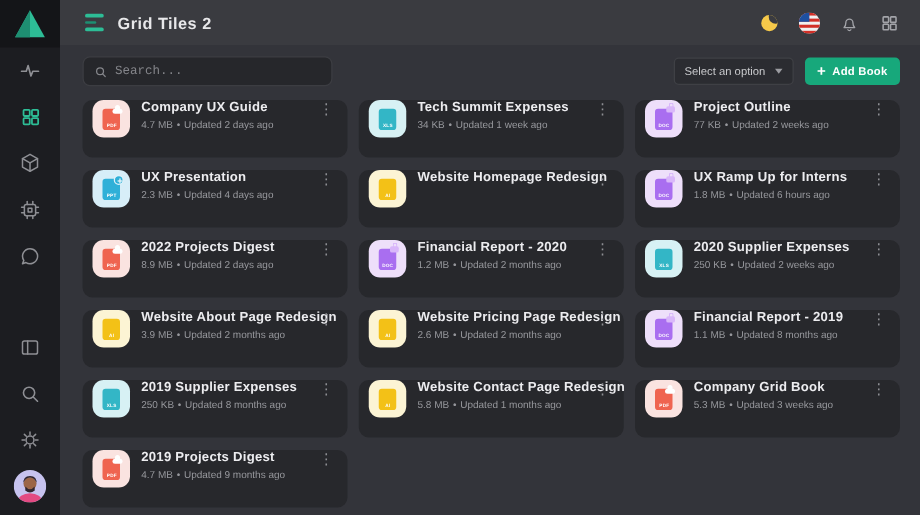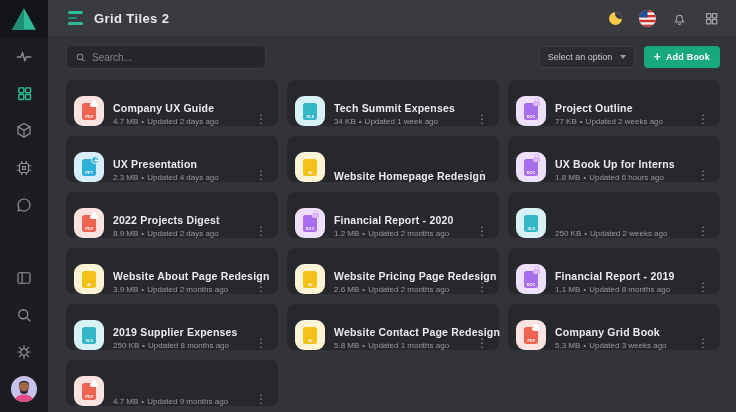--- a/index.html
+++ b/index.html
@@ -29,37 +29,37 @@
   .hicons { margin-left:auto; display:flex; align-items:center; gap:15px; }
   .hicon { width:17px; height:17px; display:flex; align-items:center; justify-content:center; cursor:pointer; position:relative; }
   .moon { width:13px; height:13px; border-radius:50%; background:#f6c94a; position:relative; overflow:hidden; }
   .moon::after { content:""; position:absolute; width:11px; height:11px; border-radius:50%; background:#3a3b40; top:-4px; right:-4px; }
 
   
   .toolbar { position:absolute; top:44px; left:18px; right:16px; height:26px; display:flex; align-items:center; }
   .search { width:200px; height:24px; background:#26272b; border:1px solid #3c3d42; border-radius:6px;
             display:flex; align-items:center; padding:0 8px; }
   .search input { flex:1; background:transparent; border:none; outline:none; color:#cfcfd3; font-size:10px;
-                  font-family:Liberation Sans, sans-serif; margin-left:6px; }
+                  font-family:Liberation Mono, monospace; margin-left:6px; }
   .search input::placeholder { color:#84858a; }
   .tright { margin-left:auto; display:flex; align-items:center; gap:9px; }
   .select { width:96px; height:22px; background:#2b2c31; border:1px solid #3f4045; border-radius:4px;
             display:flex; align-items:center; justify-content:space-between; padding:0 8px; cursor:pointer; }
   .select span { color:#c9cacd; font-size:9px; }
   .chev { width:0; height:0; border-left:3.5px solid transparent; border-right:3.5px solid transparent;
           border-top:4px solid #9b9ca1; }
   .addbtn { height:22px; background:#17a87b; border:none; border-radius:4px; color:#fff; font-weight:bold;
             font-size:9px; font-family:"Liberation Sans", sans-serif; display:flex; align-items:center; gap:5px;
             padding:0 10px; cursor:pointer; letter-spacing:.2px; }
   .addbtn .plus { font-size:12px; font-weight:bold; line-height:10px; }
 
   
   .grid { position:absolute; top:80px; left:18px; display:grid; grid-template-columns:repeat(3,212px);
           gap:10px 9px; }
-  .card { width:212px; height:46px; background:#27282c; border-radius:8px; display:flex; align-items:flex-end;
+  .card { width:212px; height:46px; background:#27282c; border-radius:8px; display:flex; align-items:flex-start;
           padding-left:8px; cursor:pointer; }
   .iconbox { width:30px; height:30px; border-radius:9px; display:flex; align-items:center; justify-content:center; flex:none; }
   .glyph { width:14px; height:17px; border-radius:2.5px; position:relative; display:flex;
            align-items:flex-end; justify-content:center; }
   .glabel { color:#fff; font-weight:bold; font-size:6px; letter-spacing:.3px; transform:scale(.62);
             transform-origin:center bottom; margin-bottom:1px; }
   .badge { position:absolute; display:none; }
   .badge.b-cloud { display:block; top:0px; right:-2px; width:8px; height:4.5px; background:#fff; border-radius:3px; }
   .badge.b-cloud::before { content:""; position:absolute; left:1.5px; top:-2.5px; width:4.5px; height:4.5px;
             background:#fff; border-radius:50%; }
@@ -321,21 +321,21 @@
   </div>
 
   <div class="card">
     <div class="iconbox" style="background: rgb(238, 223, 250);">
       <div class="glyph" style="background: rgb(169, 110, 240);">
         <span class="glabel">DOC</span>
         <span class="badge b-lock"></span>
       </div>
     </div>
     <div class="finfo">
-      <div class="fname">UX Book Up for Interns</div>
+      <div class="fname">UX Ramp Up for Interns</div>
       <div class="fmeta">
         <span>1.8 MB</span><span class="sep">•</span><span>Updated 6 hours ago</span>
       </div>
     </div>
     <div class="kebab">⋮</div>
   </div>
 
   <div class="card">
     <div class="iconbox" style="background: rgb(250, 227, 224);">
       <div class="glyph" style="background: rgb(239, 100, 80);">
@@ -369,20 +369,21 @@
   </div>
 
   <div class="card">
     <div class="iconbox" style="background: rgb(215, 241, 244);">
       <div class="glyph" style="background: rgb(51, 182, 198);">
         <span class="glabel">XLS</span>
 
       </div>
     </div>
     <div class="finfo">
+      <div class="fname">2020 Supplier Expenses</div>
       <div class="fmeta">
         <span>250 KB</span><span class="sep">•</span><span>Updated 2 weeks ago</span>
       </div>
     </div>
     <div class="kebab">⋮</div>
   </div>
 
   <div class="card">
     <div class="iconbox" style="background: rgb(252, 244, 212);">
       <div class="glyph" style="background: rgb(243, 193, 23);">
@@ -480,20 +481,21 @@
   </div>
 
   <div class="card">
     <div class="iconbox" style="background: rgb(250, 227, 224);">
       <div class="glyph" style="background: rgb(239, 100, 80);">
         <span class="glabel">PDF</span>
         <span class="badge b-cloud"></span>
       </div>
     </div>
     <div class="finfo">
+      <div class="fname">2019 Projects Digest</div>
       <div class="fmeta">
         <span>4.7 MB</span><span class="sep">•</span><span>Updated 9 months ago</span>
       </div>
     </div>
     <div class="kebab">⋮</div>
   </div>
 </div>
 </div>
 
 </body></html>

